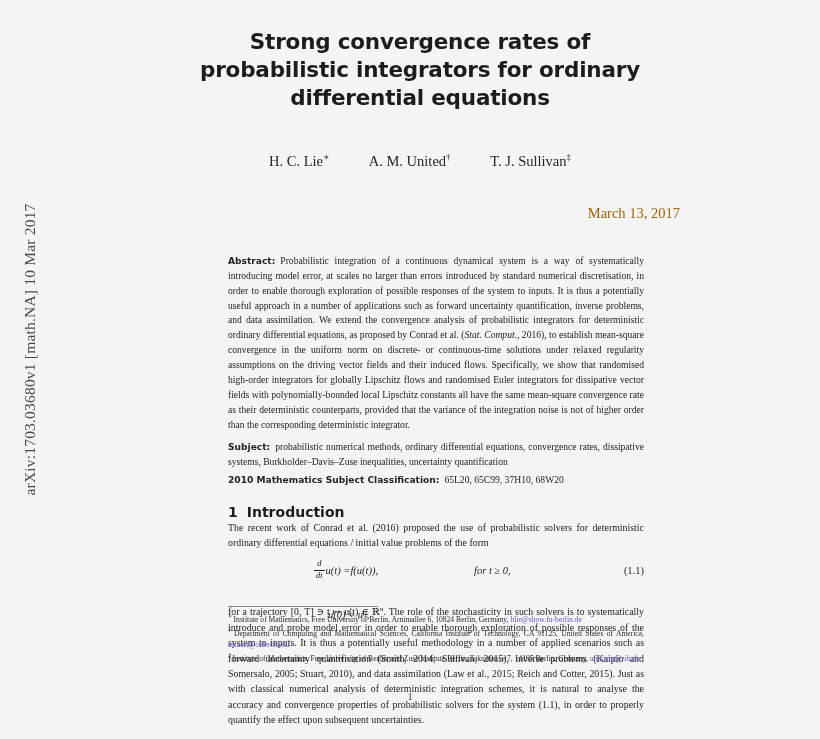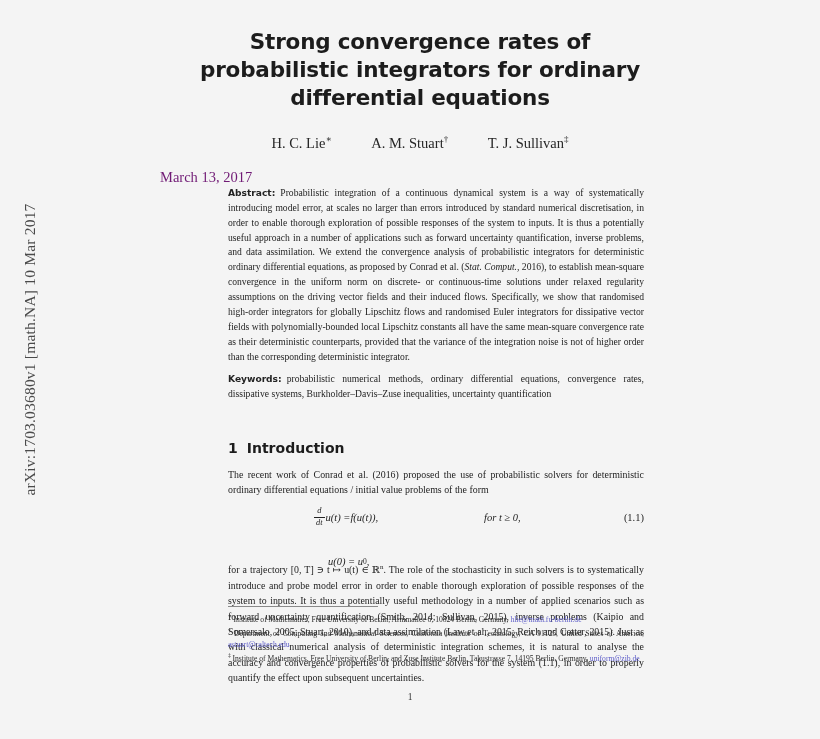--- a/index.html
+++ b/index.html
@@ -74,36 +74,37 @@
 
   
   #authors-block {
     margin-top: 22px;
     text-align: center;
     font-size: 14.5px;
     color: #262626;
   }
   .author {
     display: inline-block;
-    margin: 0 18px;
+    margin: 18px 18px;
     white-space: nowrap;
   }
   .author sup {
     font-size: 9px;
     vertical-align: super;
   }
   #date-line {
     margin-top: 17px;
-    text-align: left;
+    text-align: right;
     font-size: 14.5px;
-    color: #701a75;
+    color: #a16207;
   }
 
   
   #abstract-block {
+    margin-top: 32px;
     width: 416px;
     margin-left: 68px;
     font-size: 9.6px;
     line-height: 1.56;
     text-align: justify;
     color: #232323;
   }
   .lead-label {
     font-family: "DejaVu Sans", "Liberation Sans", sans-serif;
     font-weight: bold;
@@ -125,31 +126,30 @@
     margin-top: 3px;
     width: 416px;
     margin-left: 68px;
     font-size: 9.6px;
     line-height: 1.56;
     color: #232323;
   }
 
   
   #section-heading {
-    margin-top: 38px;
+    margin-top: 16px;
     margin-left: 68px;
     font-family: "DejaVu Sans", "Liberation Sans", sans-serif;
     font-size: 14px;
     font-weight: bold;
     color: #1c1c1c;
   }
   #section-heading .sec-num { margin-right: 9px; }
 
   .body-par {
-    margin-top: 11px;
     width: 416px;
     margin-left: 68px;
     font-size: 9.9px;
     line-height: 1.56;
     text-align: justify;
     color: #232323;
   }
 
   
   #equation-block {
@@ -180,21 +180,21 @@
     font-size: 8.4px;
     line-height: 1.0;
     margin-right: 1px;
     position: relative;
     top: -0.5px;
   }
   .frac .num { padding: 0 2px 1px 2px; }
   .frac .den { padding: 1px 2px 0 2px; border-top: 0.8px solid #232323; text-align: right; }
   .eq-cond {
     position: absolute;
-    left: 256px;
+    left: 246px;
     white-space: nowrap;
   }
   .eq-tag {
     position: absolute;
     right: 0;
     white-space: nowrap;
   }
   .eq-row2 .eq-lhs { margin-left: 100px; margin-top: 44px; }
   .mvar { font-style: italic; }
 
@@ -245,37 +245,40 @@
 
     <div id="title-block">
       <h1 class="paper-title">Strong convergence rates of probabilistic integrators for ordinary differential equations</h1>
     </div>
 
     <div id="authors-block">
       <span class="author">
         <span>H. C. Lie</span><sup>∗</sup>
       </span>
       <span class="author">
-        <span>A. M. Stuart</span><sup>†</sup>
+        <span>A. M. United</span><sup>†</sup>
       </span>
       <span class="author">
         <span>T. J. Sullivan</span><sup>‡</sup>
       </span>
     </div>
 
     <div id="date-line">March 13, 2017</div>
 
     <div id="abstract-block">
       <span class="lead-label">Abstract:</span><span class="lead-gap"></span><span>Probabilistic integration of a continuous dynamical system is a way of systematically introducing model error, at scales no larger than errors introduced by standard numerical discretisation, in order to enable thorough exploration of possible responses of the system to inputs. It is thus a potentially useful approach in a number of applications such as forward uncertainty quantification, inverse problems, and data assimilation. We extend the convergence analysis of probabilistic integrators for deterministic ordinary differential equations, as proposed by Conrad et al. (</span><span class="ital">Stat. Comput.</span><span>, 2016), to establish mean-square convergence in the uniform norm on discrete- or continuous-time solutions under relaxed regularity assumptions on the driving vector fields and their induced flows. Specifically, we show that randomised high-order integrators for globally Lipschitz flows and randomised Euler integrators for dissipative vector fields with polynomially-bounded local Lipschitz constants all have the same mean-square convergence rate as their deterministic counterparts, provided that the variance of the integration noise is not of higher order than the corresponding deterministic integrator.</span>
     </div>
 
     <div id="keywords-block">
-      <span class="lead-label">Keywords:</span><span class="lead-gap"></span><span>probabilistic numerical methods, ordinary differential equations, convergence rates, dissipative systems, Burkholder–Davis–Zuse inequalities, uncertainty quantification</span>
-    </div>
-
+      <span class="lead-label">Subject:</span><span class="lead-gap"></span><span>probabilistic numerical methods, ordinary differential equations, convergence rates, dissipative systems, Burkholder–Davis–Zuse inequalities, uncertainty quantification</span>
+    </div>
+
+    <div id="msc-block">
+      <span class="lead-label">2010 Mathematics Subject Classification:</span><span class="lead-gap"></span><span>65L20, 65C99, 37H10, 68W20</span>
+    </div>
 
     <div id="section-heading">
       <span class="sec-num">1</span><span>Introduction</span>
     </div>
 
     <div class="body-par">The recent work of Conrad et al. (2016) proposed the use of probabilistic solvers for deterministic ordinary differential equations / initial value problems of the form</div>
 
     <div id="equation-block">
       <div class="eq-row">
         <span class="eq-lhs">
@@ -300,21 +303,21 @@
     </div>
 
     <div class="body-par"><span>for a trajectory [0, T] ∋ t ↦ u(t) ∈ ℝ</span><sup style="font-size:7px">n</sup><span>. The role of the stochasticity in such solvers is to systematically introduce and probe model error in order to enable thorough exploration of possible responses of the system to inputs. It is thus a potentially useful methodology in a number of applied scenarios such as forward uncertainty quantification (Smith, 2014; Sullivan, 2015), inverse problems (Kaipio and Somersalo, 2005; Stuart, 2010), and data assimilation (Law et al., 2015; Reich and Cotter, 2015). Just as with classical numerical analysis of deterministic integration schemes, it is natural to analyse the accuracy and convergence properties of probabilistic solvers for the system (1.1), in order to properly quantify the effect upon subsequent uncertainties.</span></div>
 
   </div>
 
   <div id="footnote-rule"></div>
 
   <div id="footnotes">
     <div class="fn">
-      <sup>∗</sup><span>Institute of Mathematics, Free University of Berlin, Arnimallee 6, 10824 Berlin, Germany, </span><span class="mail">hlie@math.fu-berlin.de</span>
+      <sup>∗</sup><span>Institute of Mathematics, Free University of Berlin, Arnimallee 6, 10824 Berlin, Germany, </span><span class="mail">hlie@show.fu-berlin.de</span>
     </div>
     <div class="fn">
       <sup>†</sup><span>Department of Computing and Mathematical Sciences, California Institute of Technology, CA 91125, United States of America, </span><span class="mail">astuart@caltech.edu</span>
     </div>
     <div class="fn">
       <sup>‡</sup><span>Institute of Mathematics, Free University of Berlin, and Zuse Institute Berlin, Takustrasse 7, 14195 Berlin, Germany, </span><span class="mail">uniform@zib.de</span>
     </div>
   </div>
 
   <div id="page-number">1</div>

